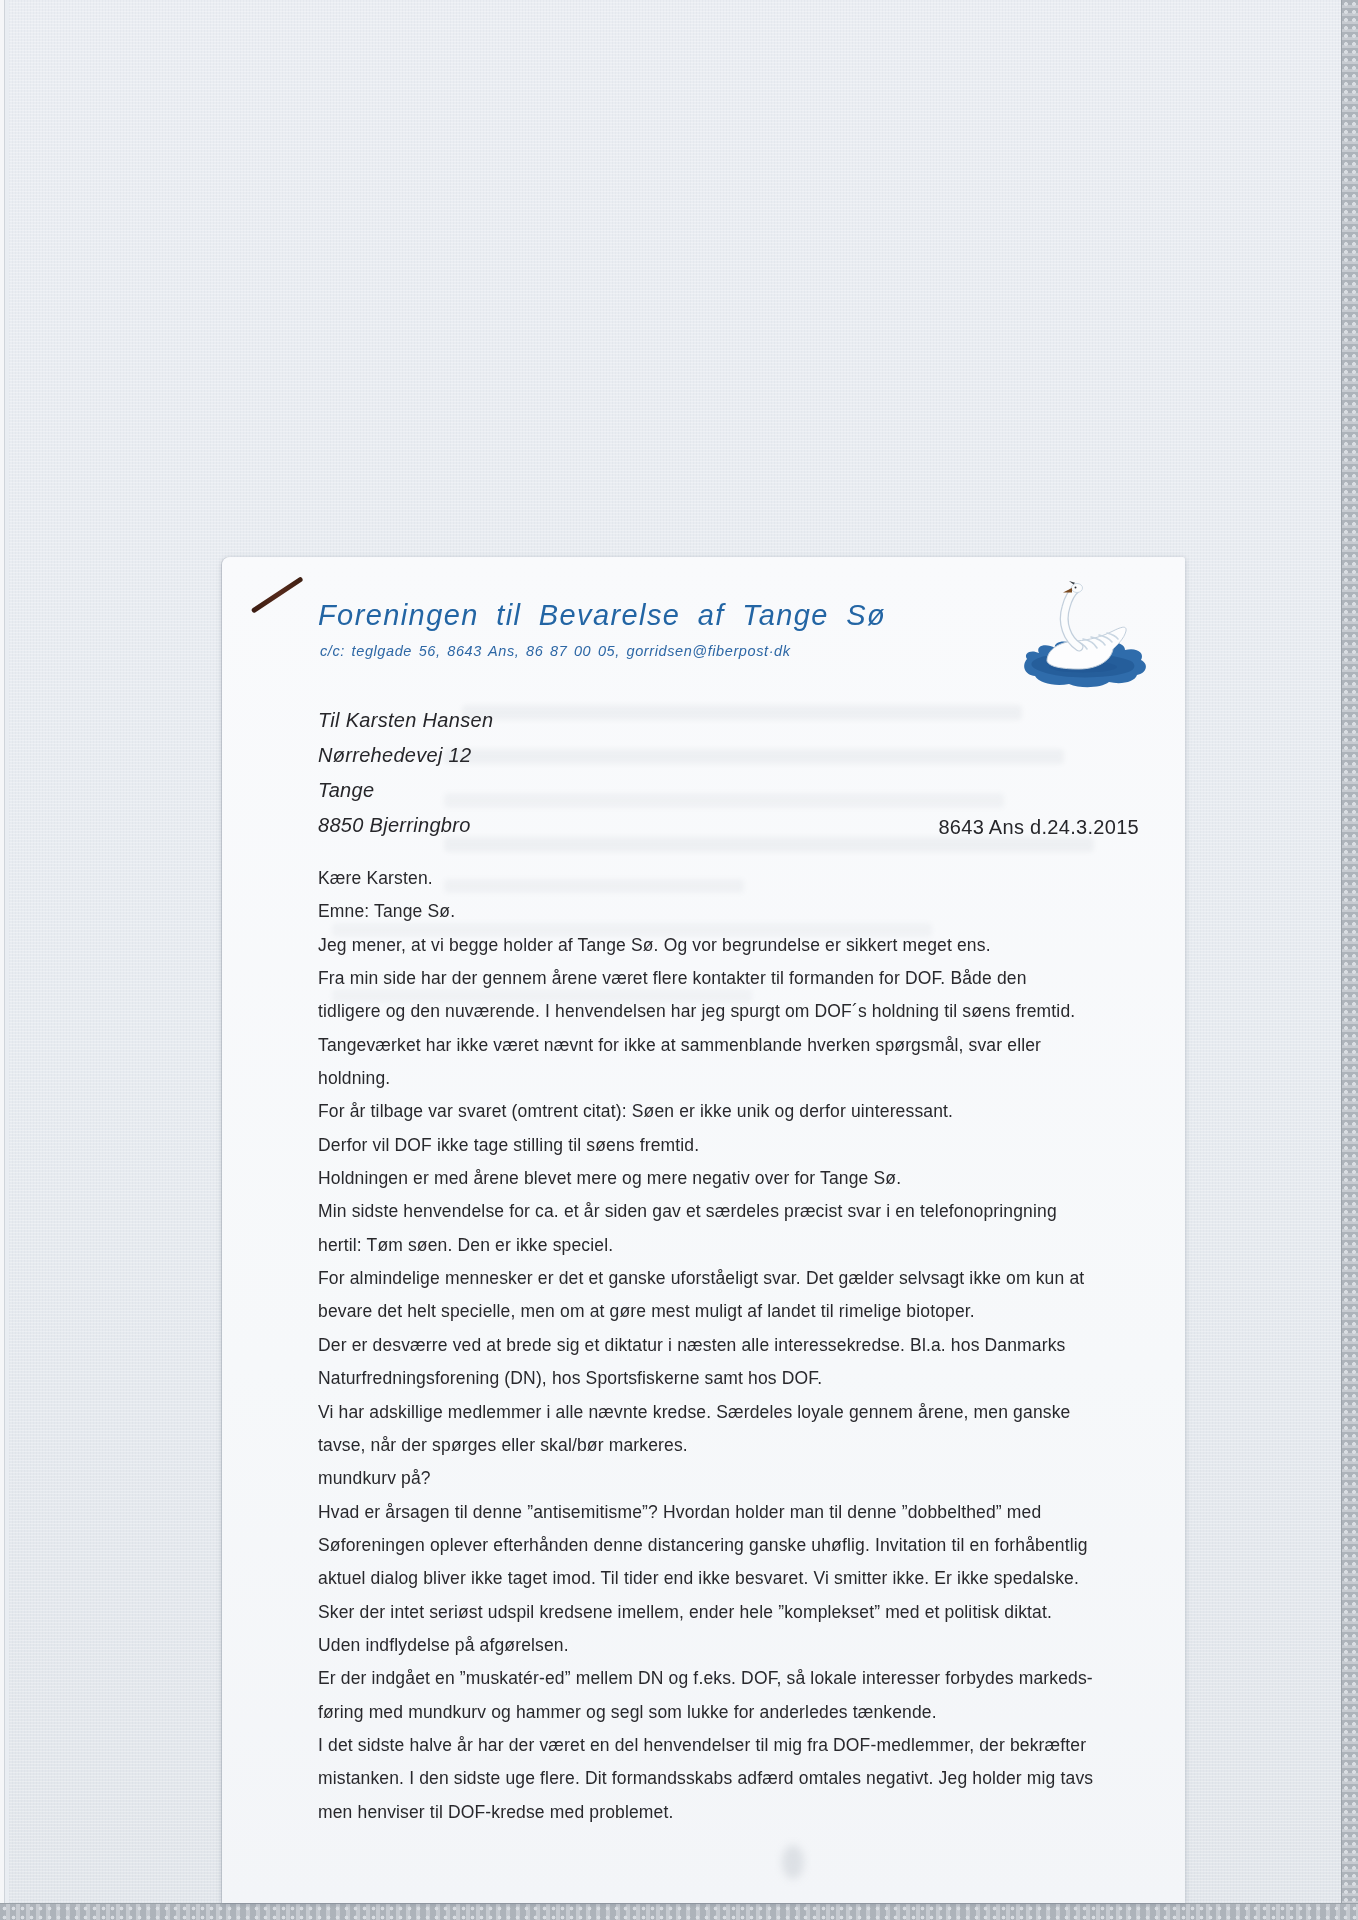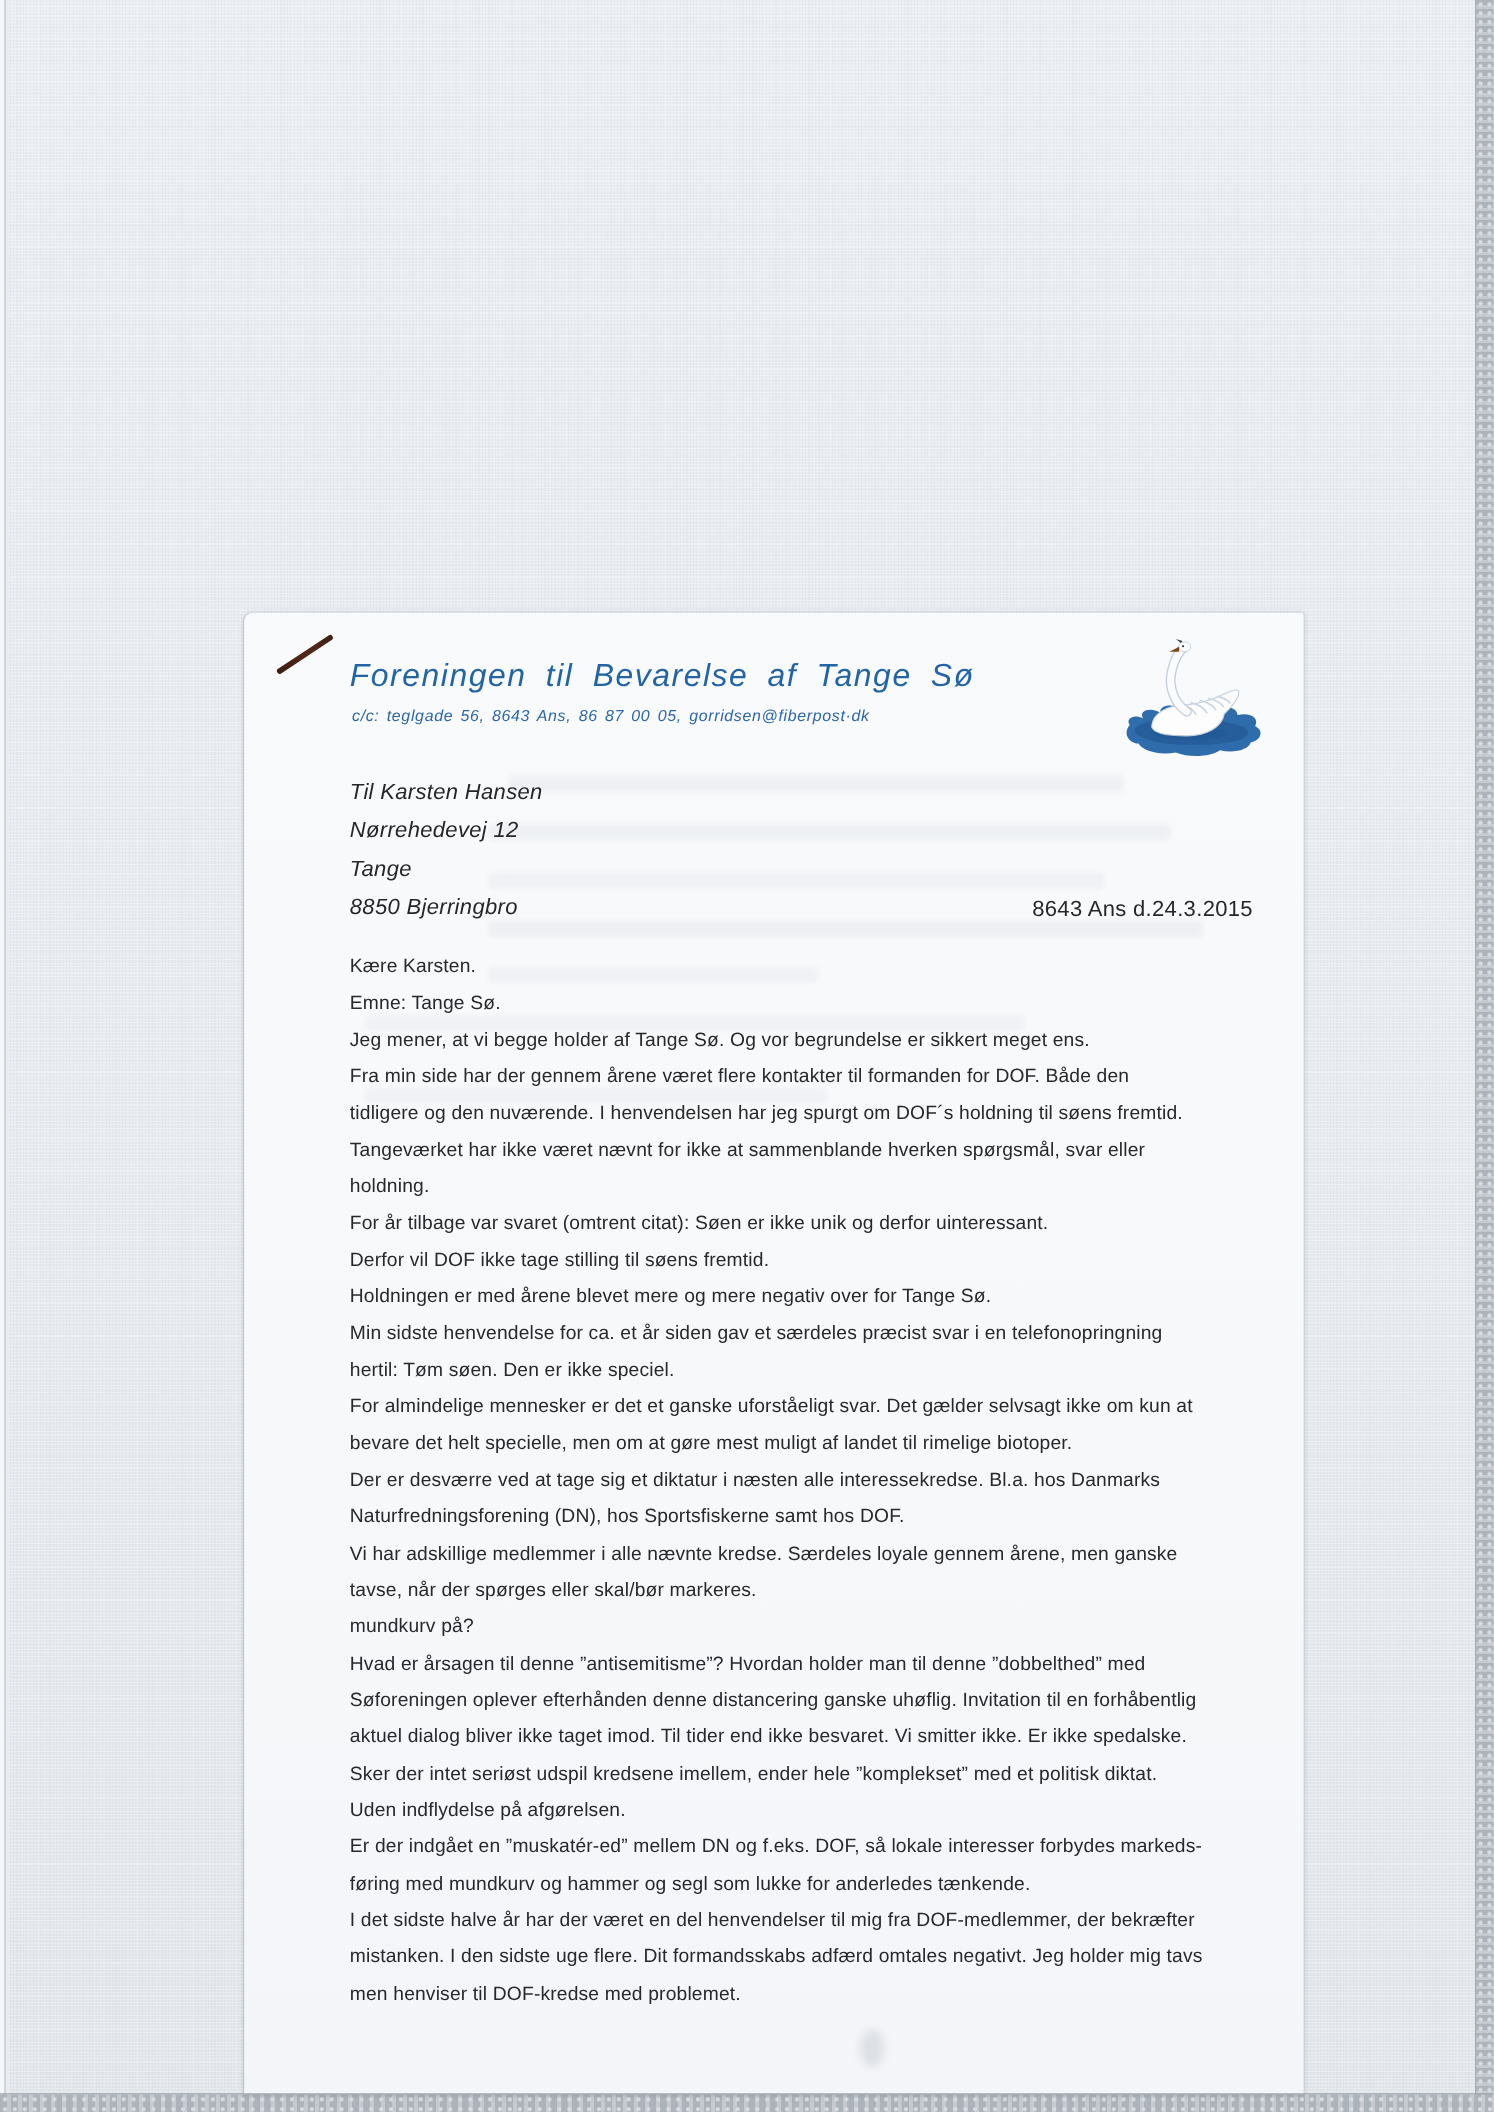--- a/index.html
+++ b/index.html
@@ -140,21 +140,21 @@
         <div class="body-line">tidligere og den nuværende. I henvendelsen har jeg spurgt om DOF´s holdning til søens fremtid.</div>
         <div class="body-line">Tangeværket har ikke været nævnt for ikke at sammenblande hverken spørgsmål, svar eller</div>
         <div class="body-line">holdning.</div>
         <div class="body-line">For år tilbage var svaret (omtrent citat): Søen er ikke unik og derfor uinteressant.</div>
         <div class="body-line">Derfor vil DOF ikke tage stilling til søens fremtid.</div>
         <div class="body-line">Holdningen er med årene blevet mere og mere negativ over for Tange Sø.</div>
         <div class="body-line">Min sidste henvendelse for ca. et år siden gav et særdeles præcist svar i en telefonopringning</div>
         <div class="body-line">hertil: Tøm søen. Den er ikke speciel.</div>
         <div class="body-line">For almindelige mennesker er det et ganske uforståeligt svar. Det gælder selvsagt ikke om kun at</div>
         <div class="body-line">bevare det helt specielle, men om at gøre mest muligt af landet til rimelige biotoper.</div>
-        <div class="body-line">Der er desværre ved at tage sig et diktatur i næsten alle interessekredse. Bl.a. hos Danmarks</div>
+        <div class="body-line">Der er desværre ved at brede sig et diktatur i næsten alle interessekredse. Bl.a. hos Danmarks</div>
         <div class="body-line">Naturfredningsforening (DN), hos Sportsfiskerne samt hos DOF.</div>
         <div class="body-line">Vi har adskillige medlemmer i alle nævnte kredse. Særdeles loyale gennem årene, men ganske</div>
         <div class="body-line">tavse, når der spørges eller skal/bør markeres.</div>
         <div class="body-line">mundkurv på?</div>
         <div class="body-line">Hvad er årsagen til denne ”antisemitisme”? Hvordan holder man til denne ”dobbelthed” med</div>
         <div class="body-line">Søforeningen oplever efterhånden denne distancering ganske uhøflig. Invitation til en forhåbentlig</div>
         <div class="body-line">aktuel dialog bliver ikke taget imod. Til tider end ikke besvaret. Vi smitter ikke. Er ikke spedalske.</div>
         <div class="body-line">Sker der intet seriøst udspil kredsene imellem, ender hele ”komplekset” med et politisk diktat.</div>
         <div class="body-line">Uden indflydelse på afgørelsen.</div>
         <div class="body-line">Er der indgået en ”muskatér-ed” mellem DN og f.eks. DOF, så lokale interesser forbydes markeds-</div>

